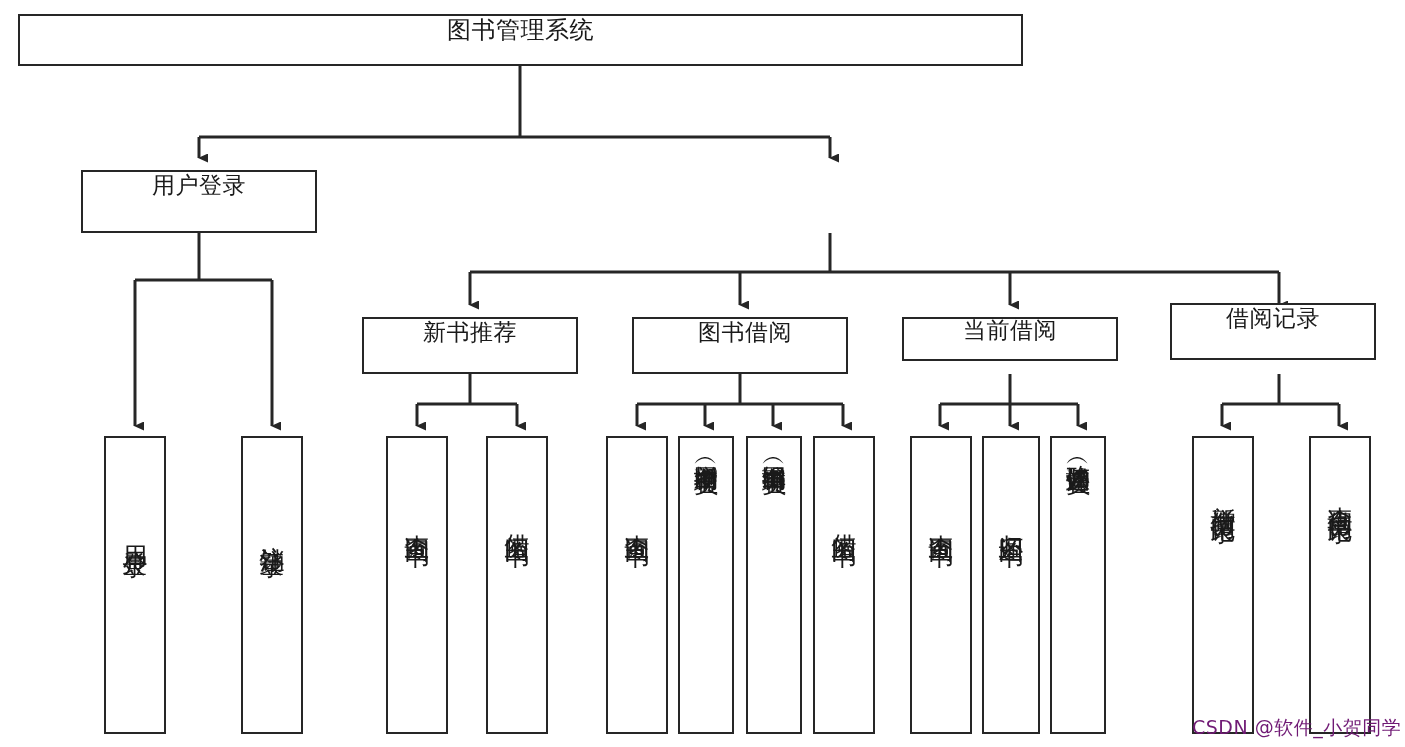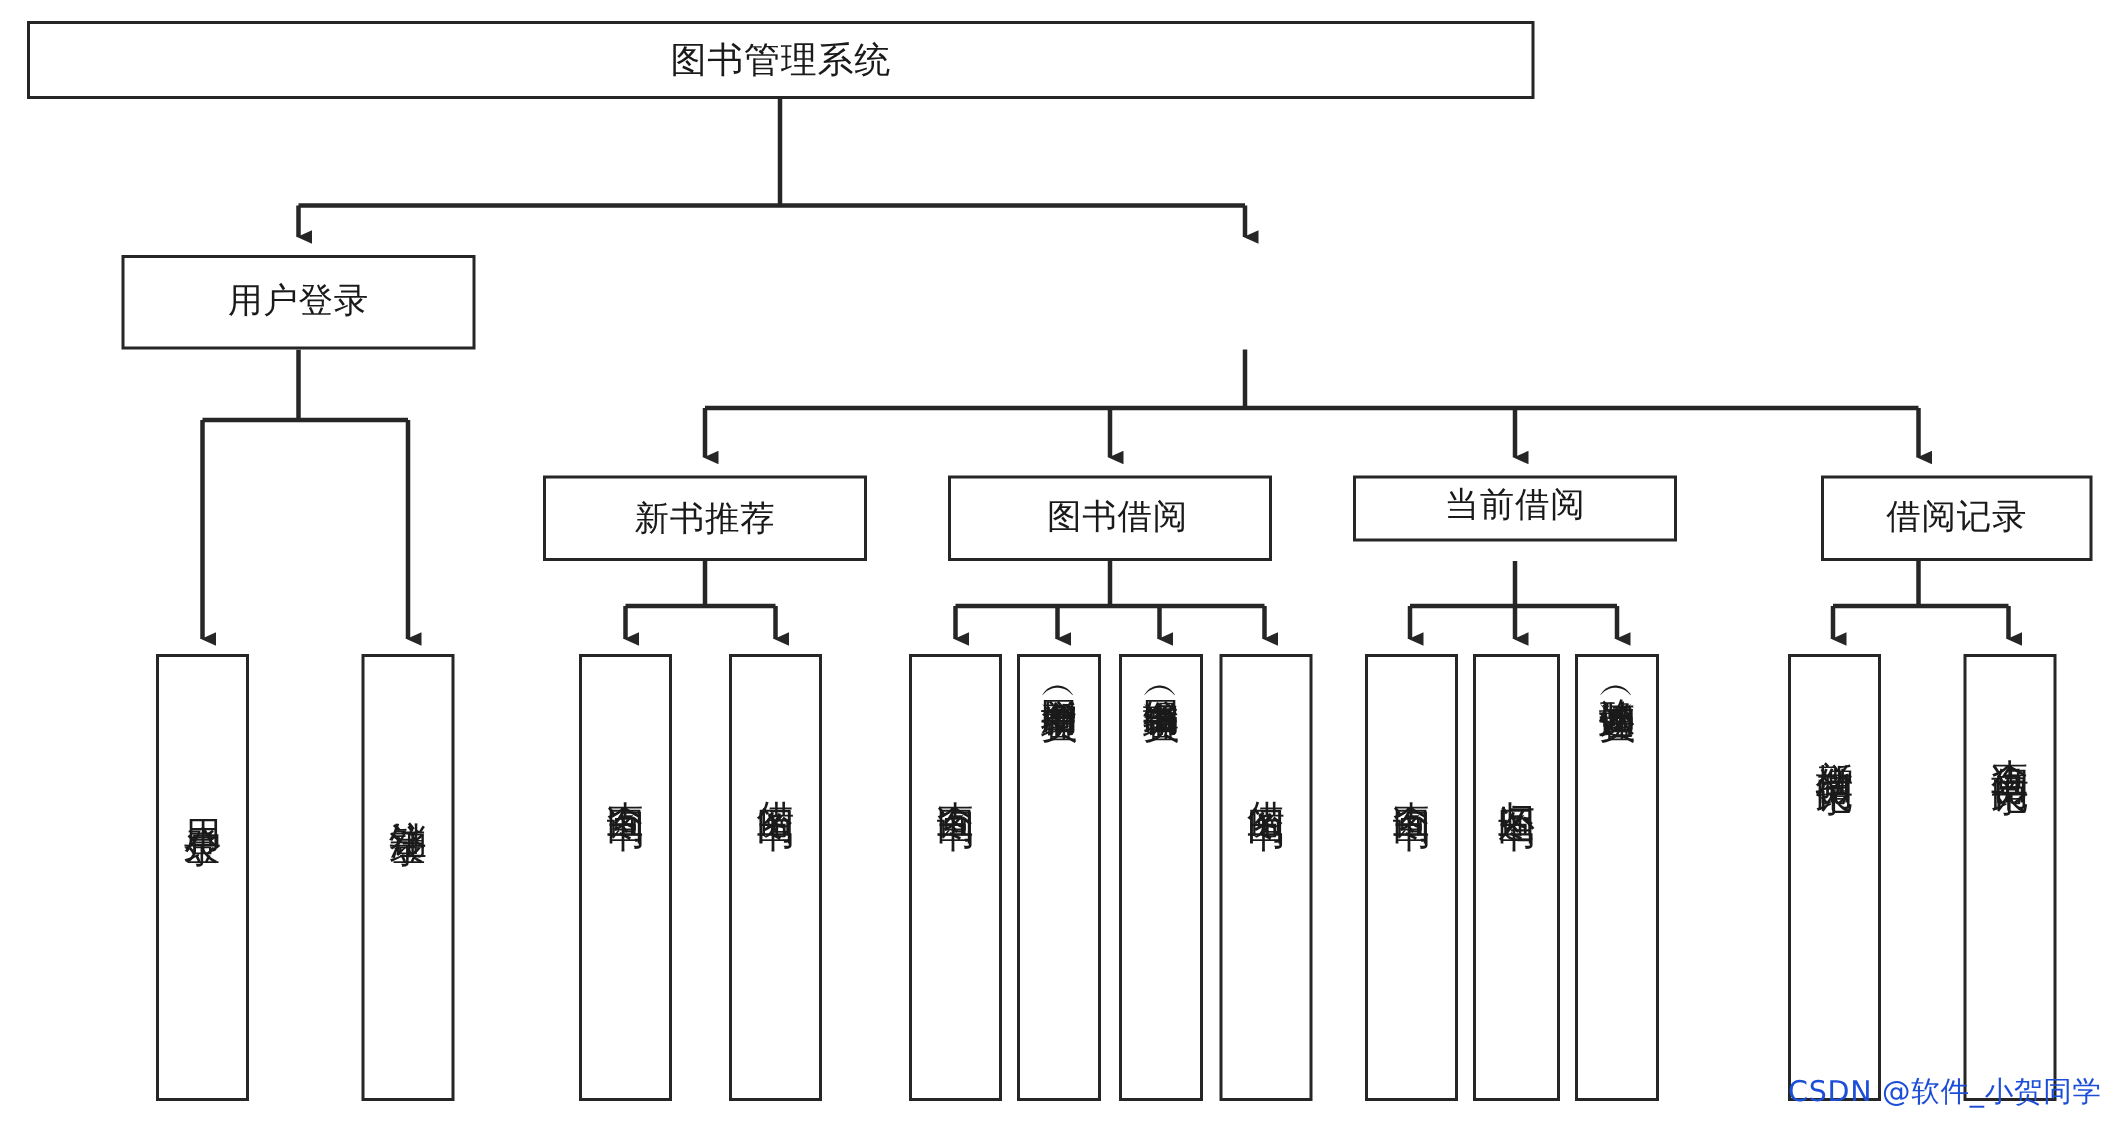--- a/index.html
+++ b/index.html
@@ -25,21 +25,21 @@
     width: 1405px;
     height: 747px;
     pointer-events: none;
   }
   .node {
     position: absolute;
     box-sizing: border-box;
     background: #ffffff;
     border: 2px solid #262626;
     display: flex;
-    align-items: center;
+    align-items: flex-start;
     justify-content: center;
     color: #1a1a1a;
   }
   .node .label {
     display: block;
     line-height: 1.18;
     white-space: nowrap;
     letter-spacing: 0.5px;
   }
   
@@ -64,21 +64,21 @@
     letter-spacing: 3px;
     white-space: nowrap;
   }
   .node.vert.tall-text .label {
     font-size: 24px;
     letter-spacing: 1px;
   }
   .watermark {
     position: absolute;
     font-size: 19px;
-    color: #1d4ed8;
+    color: #701a75;
     white-space: nowrap;
     letter-spacing: 0.5px;
   }
 </style>
 </head>
 <body>
 
 <div id="diagram">
 
   <svg id="connectors" viewBox="0 0 1405 747" width="1405" height="747" xmlns="http://www.w3.org/2000/svg">
@@ -147,21 +147,21 @@
   </div>
 
   <div class="node horiz" style="left:632px; top:317px; width:216px; height:57px;padding-left:10px;">
     <span class="label">图书借阅</span>
   </div>
 
   <div class="node horiz" style="left:902px; top:317px; width:216px; height:44px;font-family:Liberation Mono, monospace;">
     <span class="label">当前借阅</span>
   </div>
 
-  <div class="node horiz" style="left:1170px; top:317px; width:181px; height:57px;margin-left:44px;">
+  <div class="node horiz" style="left:1170px; top:303px; width:206px; height:57px;">
     <span class="label">借阅记录</span>
   </div>
 
   <div class="node vert" style="left:104px; top:436px; width:62px; height:298px; padding-top:88px;">
     <span class="label">用户登录</span>
   </div>
 
   <div class="node vert" style="left:241px; top:436px; width:62px; height:298px; padding-top:88px;">
     <span class="label">注销登录</span>
   </div>

